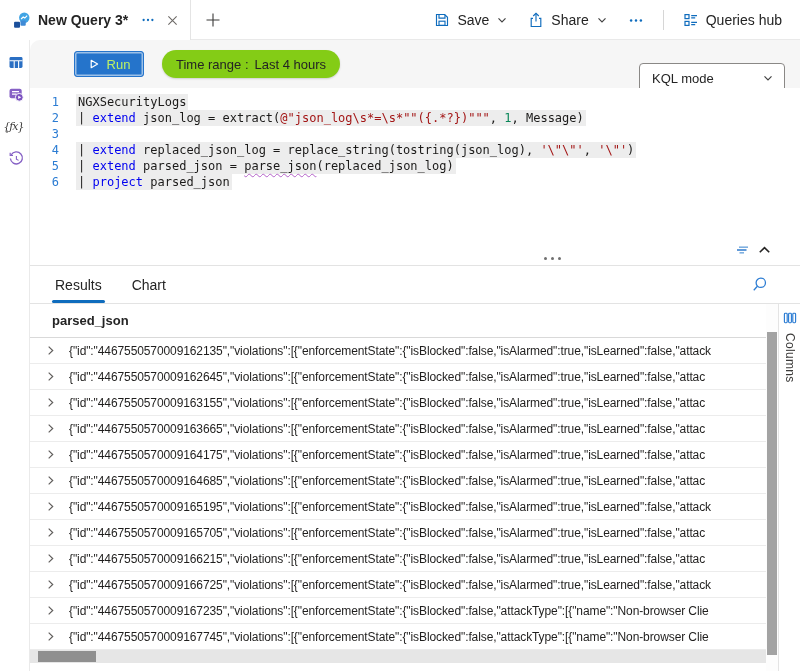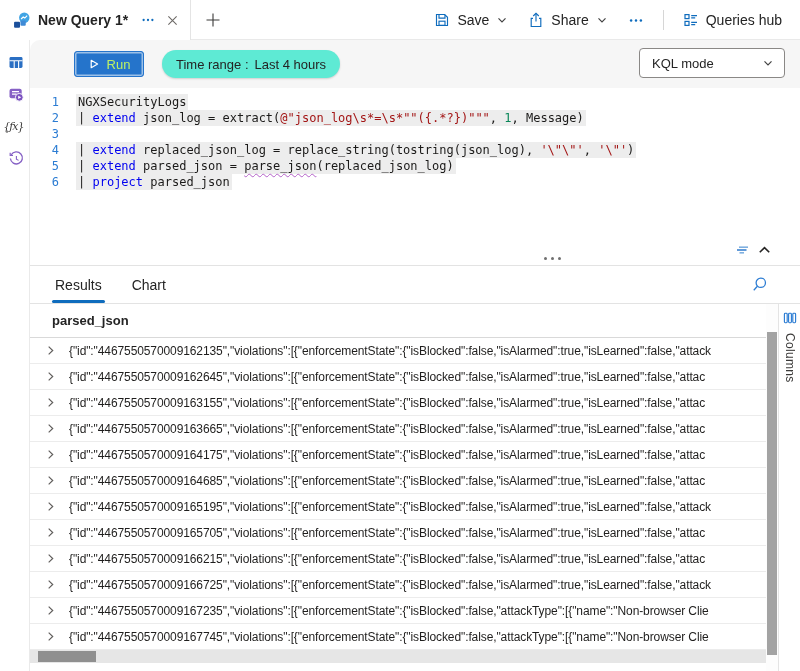--- a/index.html
+++ b/index.html
@@ -25,25 +25,25 @@
   
   .body{flex:1;display:flex;min-height:0}
   .sidebar{width:30px;flex:none;border-right:1px solid #eaeaea;display:flex;flex-direction:column;align-items:center;padding-top:13px;gap:14px;background:#fff}
   .side-btn{width:18px;height:18px;display:flex;align-items:center;justify-content:flex-end;cursor:pointer}
   .fx-glyph{font-family:"DejaVu Serif",serif;font-style:italic;font-size:11px;color:#3b3a39;letter-spacing:-1px}
   .main{flex:1;display:flex;flex-direction:column;min-width:0}
 
   
   .toolbar{height:48px;flex:none;background:#f6f6f6;border-top-left-radius:10px;display:flex;align-items:center;padding-left:44px;position:relative}
   .run-btn{width:70px;height:26px;background:#2574cb;border:1px solid #2574cb;box-shadow:inset 0 0 0 1.5px rgba(255,255,255,.55);border-radius:3px;color:#bef264;font-size:13px;display:flex;align-items:center;justify-content:center;gap:7px;cursor:pointer}
-  .pill{height:28px;background:#5eead4;border-radius:14px;box-shadow:0 1px 2px rgba(0,0,0,.16);display:flex;align-items:center;padding:0 14px;font-size:13px;gap:6px;cursor:pointer;white-space:nowrap}
+  .pill{height:28px;background:#84cc16;border-radius:14px;box-shadow:0 1px 2px rgba(0,0,0,.16);display:flex;align-items:center;padding:0 14px;font-size:13px;gap:6px;cursor:pointer;white-space:nowrap}
   .pill b{font-weight:normal}
   .pill.time{margin-left:18px}
   .pill.limit{margin-left:25px}
-  .kql-select{position:absolute;right:15px;top:8px;width:146px;height:30px;background:#fff;border:1px solid #8a8886;border-radius:4px;display:flex;align-items:center;justify-content:space-between;padding:0 10px 0 12px;font-size:13px;cursor:pointer}
+  .kql-select{position:absolute;right:15px;top:23px;width:146px;height:30px;background:#fff;border:1px solid #8a8886;border-radius:4px;display:flex;align-items:center;justify-content:space-between;padding:0 10px 0 12px;font-size:13px;cursor:pointer}
 
   
   .editor{height:178px;flex:none;background:#fff;position:relative;border-bottom:1px solid #e3e3e3;padding-top:6px}
   .code-line{display:flex;height:16px;line-height:16px;font-family:"DejaVu Sans Mono",monospace;font-size:12px}
   .ln{width:46px;flex:none;text-align:right;padding-right:17px;color:#2b7cd3}
   .line-text{background:#ededed;white-space:pre;padding:0 2px}
   .tok-plain{color:#1b1a19}
   .tok-kw{color:#0000f0}
   .tok-str{color:#a31515}
   .tok-num{color:#098658}
@@ -83,21 +83,21 @@
   <div class="tabbar">
     <div class="tab">
       <span class="tab-icon">
         <svg viewBox="0 0 16 16" width="17" height="17">
             <circle cx="10.6" cy="5.4" r="4.9" fill="#41a4e4"></circle>
             <path d="M7.6 6.6l2-1.9 1.5 1 2.2-2.3" stroke="#fff" stroke-width="1.1" fill="none"></path>
             <rect x="1" y="9.2" width="5.6" height="5.6" rx="1" fill="#1b4f9b"></rect>
             <rect x="7" y="8" width="5" height="5" rx="1" fill="#3f8ad6"></rect>
           </svg>
       </span>
-      <span class="tab-title">New Query 1*</span>
+      <span class="tab-title">New Query 3*</span>
       <span class="tab-more">
         <svg viewBox="0 0 16 16" width="14" height="14">
             <circle cx="3" cy="8" r="1.3" fill="#0f6cbd"></circle>
             <circle cx="8" cy="8" r="1.3" fill="#0f6cbd"></circle>
             <circle cx="13" cy="8" r="1.3" fill="#0f6cbd"></circle>
           </svg>
       </span>
       <span class="tab-close">
         <svg viewBox="0 0 12 12" width="11" height="11" stroke="#6e6b68" stroke-width="1.2">
             <path d="M1.5 1.5l9 9M10.5 1.5l-9 9"></path>

